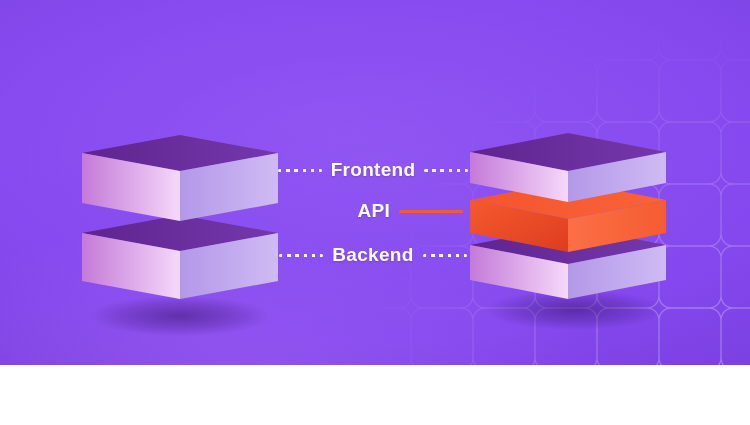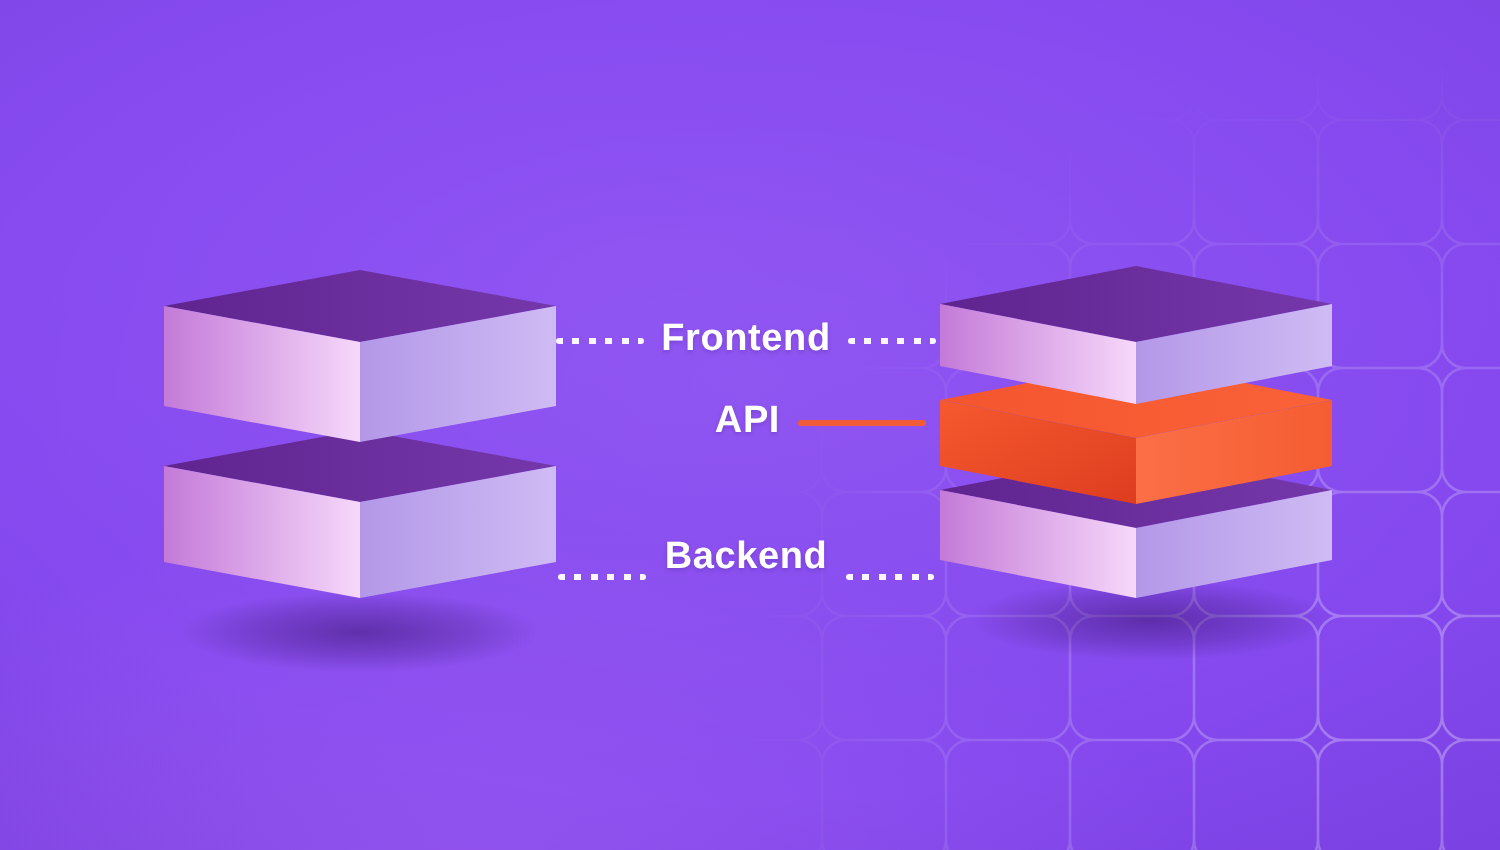--- a/index.html
+++ b/index.html
@@ -1,17 +1,17 @@
 <!DOCTYPE html>
 <html><head>
 <meta charset="utf-8">
 <style>
   html,body{margin:0;padding:0;}
   #stage{
-    position:relative;width:750px;height:425px;overflow:hidden;
+    position:relative;width:750px;height:365px;overflow:hidden;
     font-family:"Liberation Sans",sans-serif;
     background:
       radial-gradient(90% 80% at 30% 105%, rgba(214,140,255,0.20), rgba(214,140,255,0) 55%),
       radial-gradient(140% 120% at 42% 32%, #8b4ef2 0%, #8448ee 52%, #7a3de2 100%);
   }
   .vignette{
     position:absolute;inset:0;pointer-events:none;
     background:radial-gradient(120% 115% at 50% 45%, rgba(255,255,255,0.05) 0%, rgba(255,255,255,0) 42%, rgba(40,10,90,0.16) 100%);
   }
   .grid-svg{position:absolute;inset:0;}
@@ -23,21 +23,21 @@
     background:radial-gradient(50% 50% at 50% 50%, rgba(52,16,102,0.50) 0%, rgba(52,16,102,0.22) 45%, rgba(52,16,102,0) 72%);
   }
   #left-shadow{left:55px;top:288px;}
   #right-shadow{left:450px;top:282px;}
   .label-row{
     position:absolute;left:283px;width:180px;height:22px;
     display:flex;align-items:center;justify-content:center;gap:9px;
   }
   #frontend-row{top:159px;}
   #api-row{top:200px;justify-content:flex-end;align-items:center;}
-  #backend-row{top:268px;align-items:flex-end;}
+  #backend-row{top:244px;}
   .label-text{
     color:#ffffff;font-size:19px;font-weight:700;letter-spacing:0.3px;
     line-height:22px;white-space:nowrap;
     text-shadow:0 1px 2px rgba(60,20,120,0.25);
   }
   .dash-line{
     height:3px;width:44px;border-radius:2px;flex:0 0 auto;
     background:repeating-linear-gradient(90deg, rgba(255,255,255,0.95) 0 3.5px, rgba(255,255,255,0) 3.5px 8.2px);
   }
   .solid-line{height:3px;width:64px;border-radius:2px;background:#f25b38;flex:0 0 auto;}

